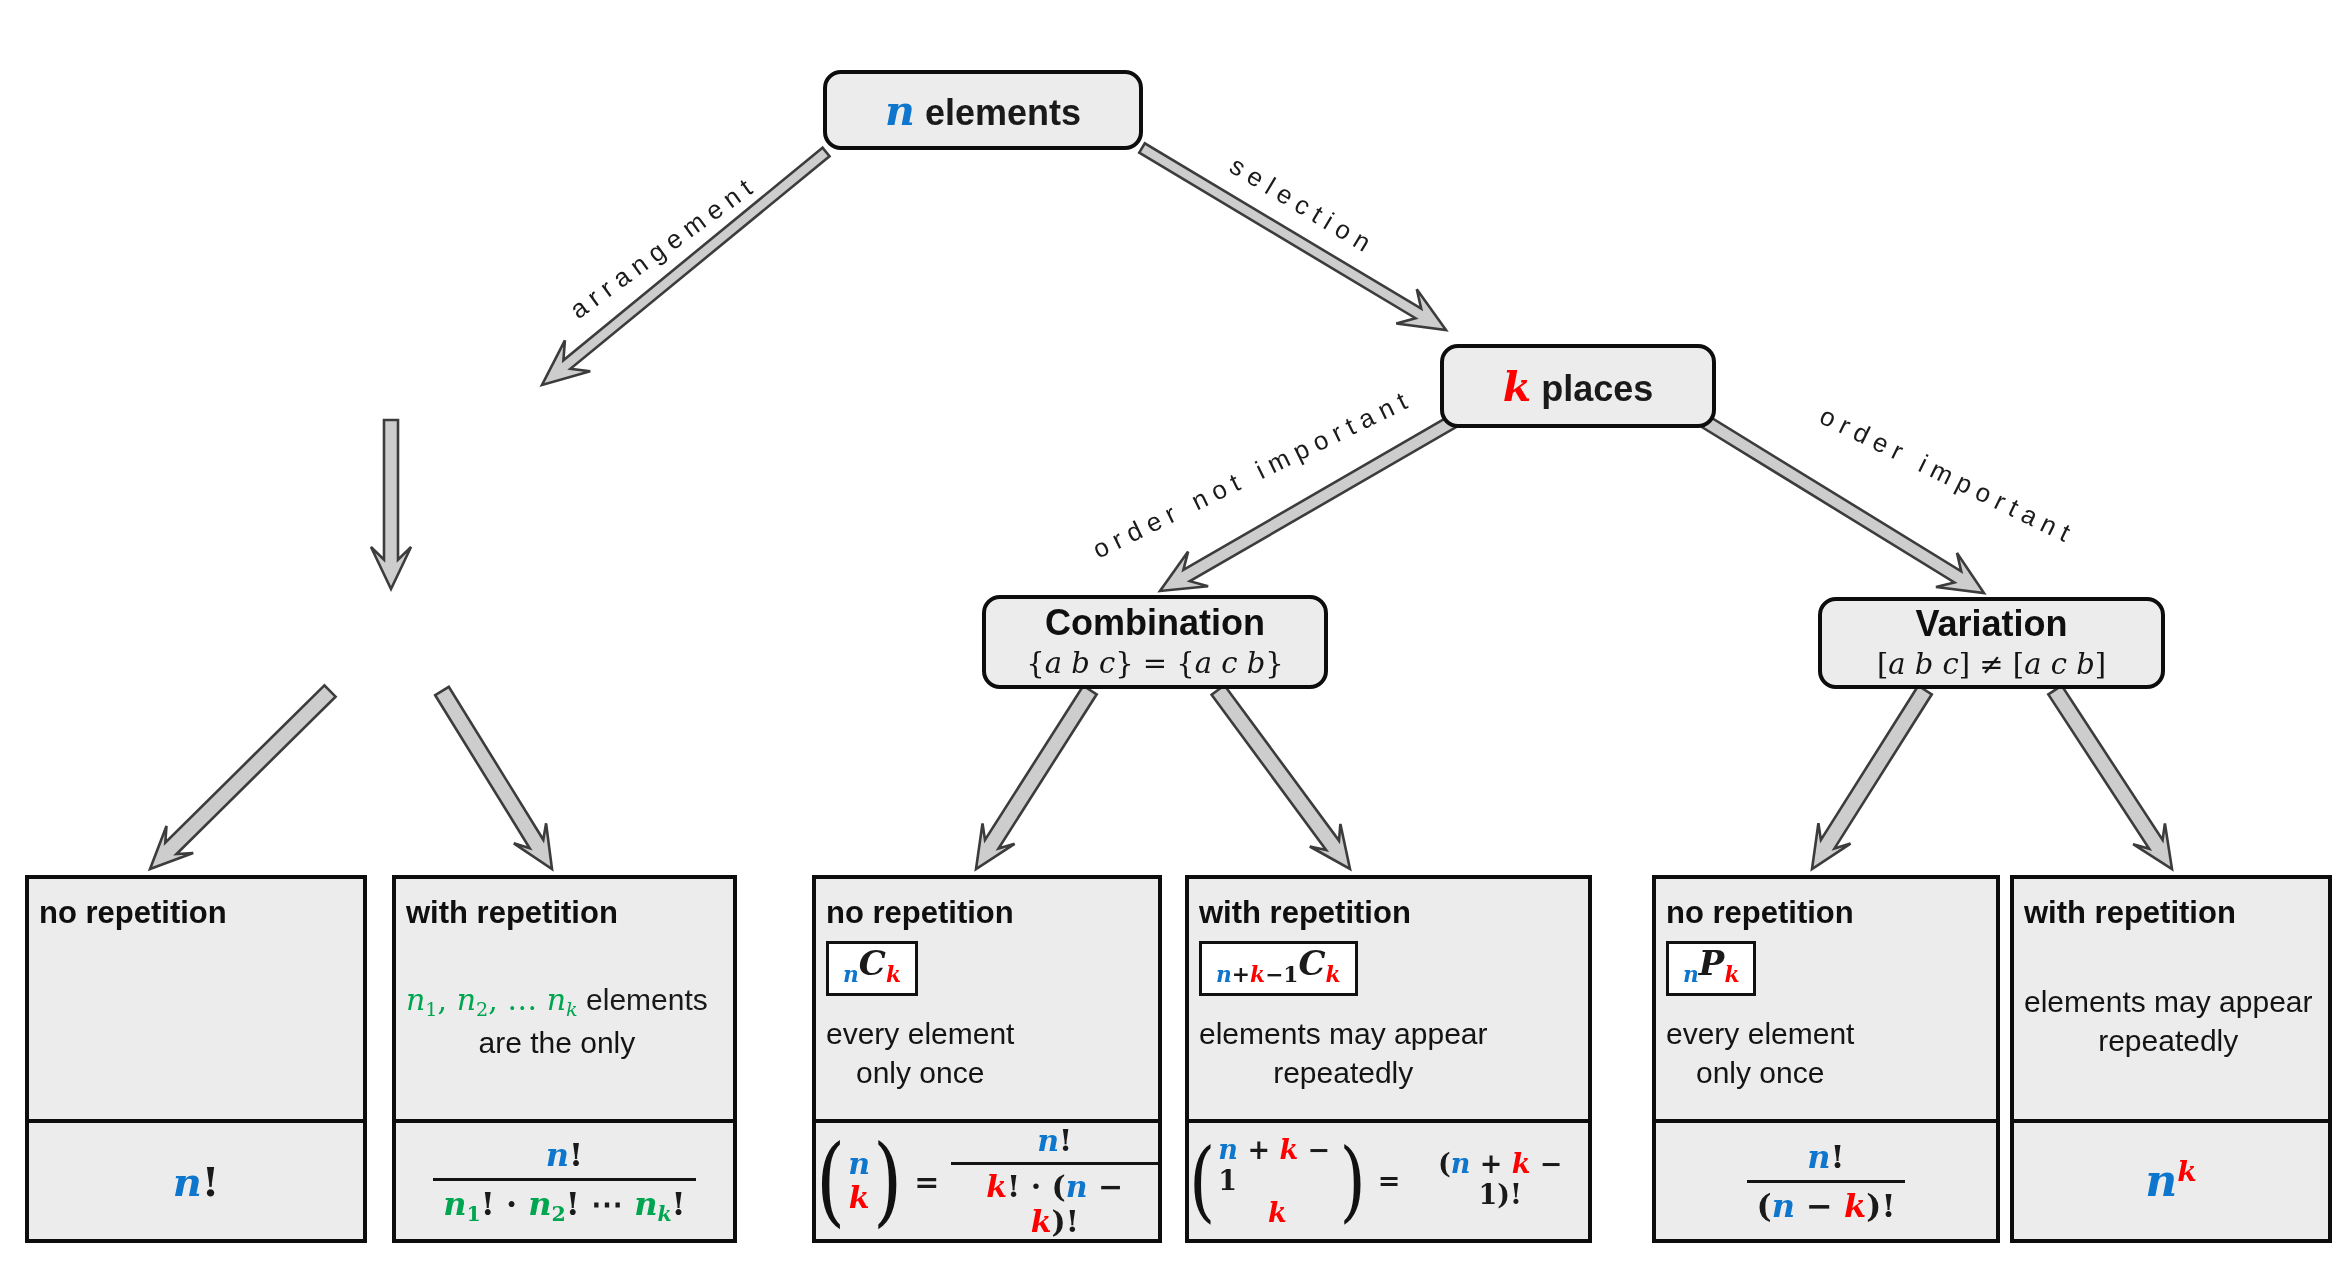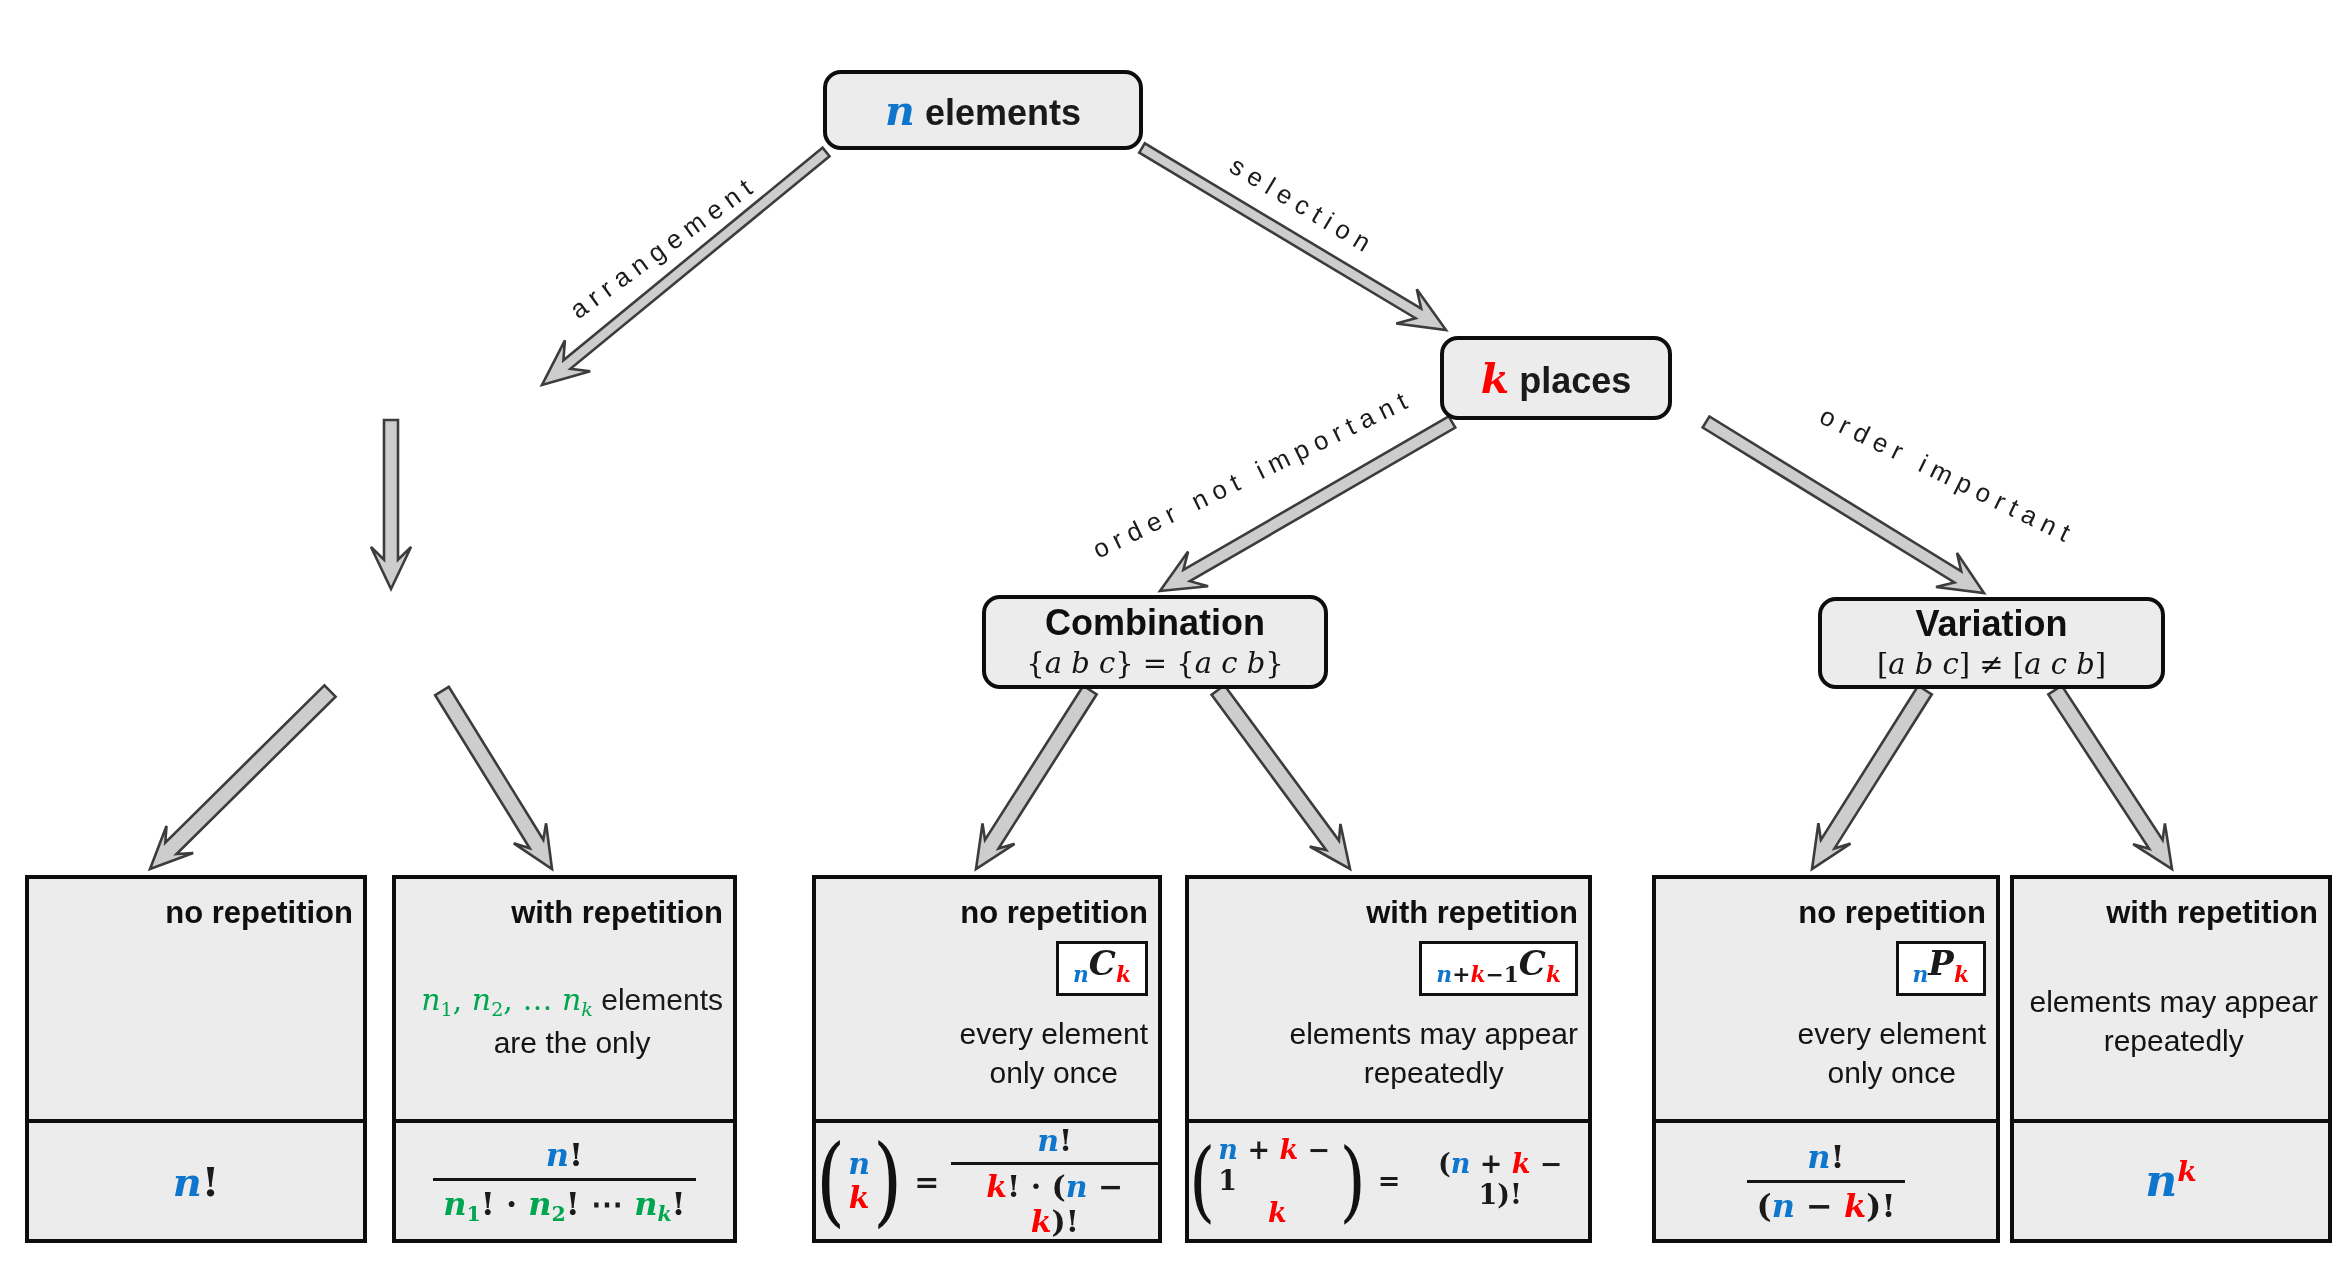--- a/index.html
+++ b/index.html
@@ -24,21 +24,21 @@
   [data-formula] sup{font-size:0.64em;vertical-align:0.55em;}
   .node-title-math .mv{font-size:1.14em;}
   .desc-math{font-weight:400;}
 
   .edge-label{position:absolute;font-size:26px;letter-spacing:7px;color:#1b1b1b;
               white-space:nowrap;font-weight:400;}
 
   .leaf{position:absolute;background:#ececec;border:4px solid #0d0d0d;box-sizing:border-box;
         display:flex;flex-direction:column;}
   .leaf-top{flex:1;border-bottom:4px solid #0d0d0d;display:flex;flex-direction:column;
-            align-items:flex-end;padding:16px 10px 8px;min-height:0;}
+            align-items:flex-start;padding:16px 10px 8px;min-height:0;}
   .leaf-title{font-weight:700;font-size:31px;color:#0f0f0f;}
   .symbol-box{margin-top:10px;background:#ffffff;border:3px solid #111;
               padding:0 14px 6px;font-size:34px;line-height:1.15;}
   .desc-wrap{flex:1;display:flex;flex-direction:column;justify-content:center;
              text-align:center;font-size:30px;line-height:1.3;color:#141414;}
   .leaf-bottom{height:116px;display:flex;align-items:center;justify-content:center;}
 
   .frac{display:inline-flex;flex-direction:column;align-items:center;vertical-align:middle;}
   .frac .fnum{padding:0 10px 4px;text-align:center;}
   .frac .fden{border-top:3.5px solid #141414;padding:4px 10px 0;text-align:center;}
@@ -65,21 +65,21 @@
       <polygon points="1083.3,685.7 985.0,839.9 982.5,823.4 976.0,869.0 1014.6,843.8 998.5,848.5 1096.7,694.3" class="arrow"></polygon>
       <polygon points="1211.6,694.7 1326.1,850.1 1309.8,846.5 1350.0,869.0 1340.4,823.9 1339.0,840.6 1224.4,685.3" class="arrow"></polygon>
       <polygon points="1918.2,685.7 1820.9,839.9 1818.4,823.3 1812.0,869.0 1850.5,843.6 1834.5,848.4 1931.8,694.3" class="arrow"></polygon>
       <polygon points="2048.3,694.4 2149.2,848.8 2133.1,844.2 2172.0,869.0 2164.9,823.4 2162.6,840.0 2061.7,685.6" class="arrow"></polygon>
     </svg>
 
   <div class="node" style="left:823px;top:70px;width:320px;height:80px">
     <div class="node-title-math" data-formula="nodes.n_elements.title"><span class="mv" style="color: rgb(14, 118, 204);">n</span><span class="sansb" style="color: rgb(26, 26, 26);"> elements</span></div>
   </div>
 
-  <div class="node" style="left:1440px;top:336px;width:232px;height:84px">
+  <div class="node" style="left:1440px;top:344px;width:276px;height:84px">
     <div class="node-title-math" data-formula="nodes.k_places.title"><span class="mv" style="color: rgb(254, 0, 0);">k</span><span class="sansb" style="color: rgb(26, 26, 26);"> places</span></div>
   </div>
 
   <div class="node" style="left:1818px;top:597px;width:347px;height:92px">
     <div class="node-title">Variation</div>
     <div class="node-sub desc-math" data-formula="nodes.variation.subtitle"><span class="up">[</span><span class="mv">a b c</span><span class="up">] ≠ [</span><span class="mv">a c b</span><span class="up">]</span></div>
   </div>
   <div class="node" style="left:982px;top:595px;width:346px;height:94px">
     <div class="node-title">Combination</div>
     <div class="node-sub desc-math" data-formula="nodes.combination.subtitle"><span class="up">{</span><span class="mv">a b c</span><span class="up">} = {</span><span class="mv">a c b</span><span class="up">}</span></div>

